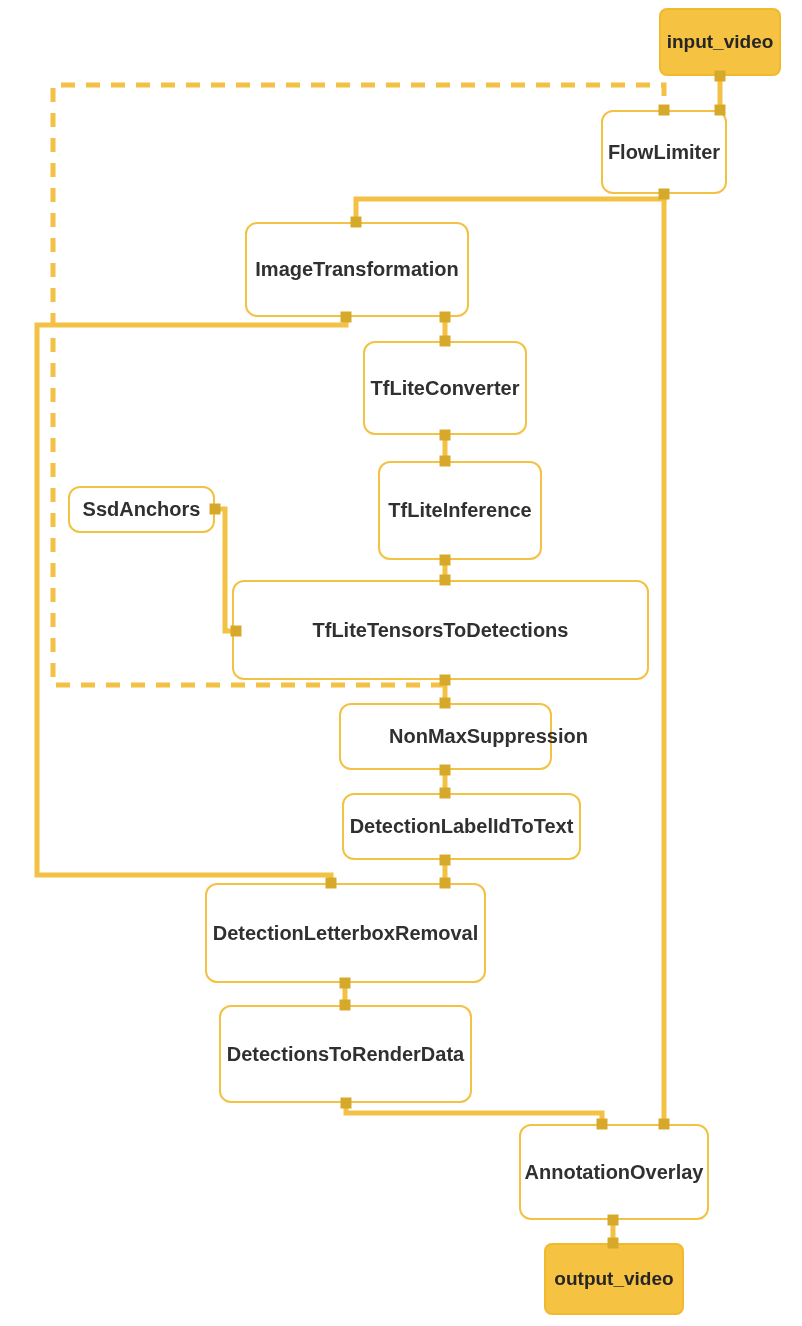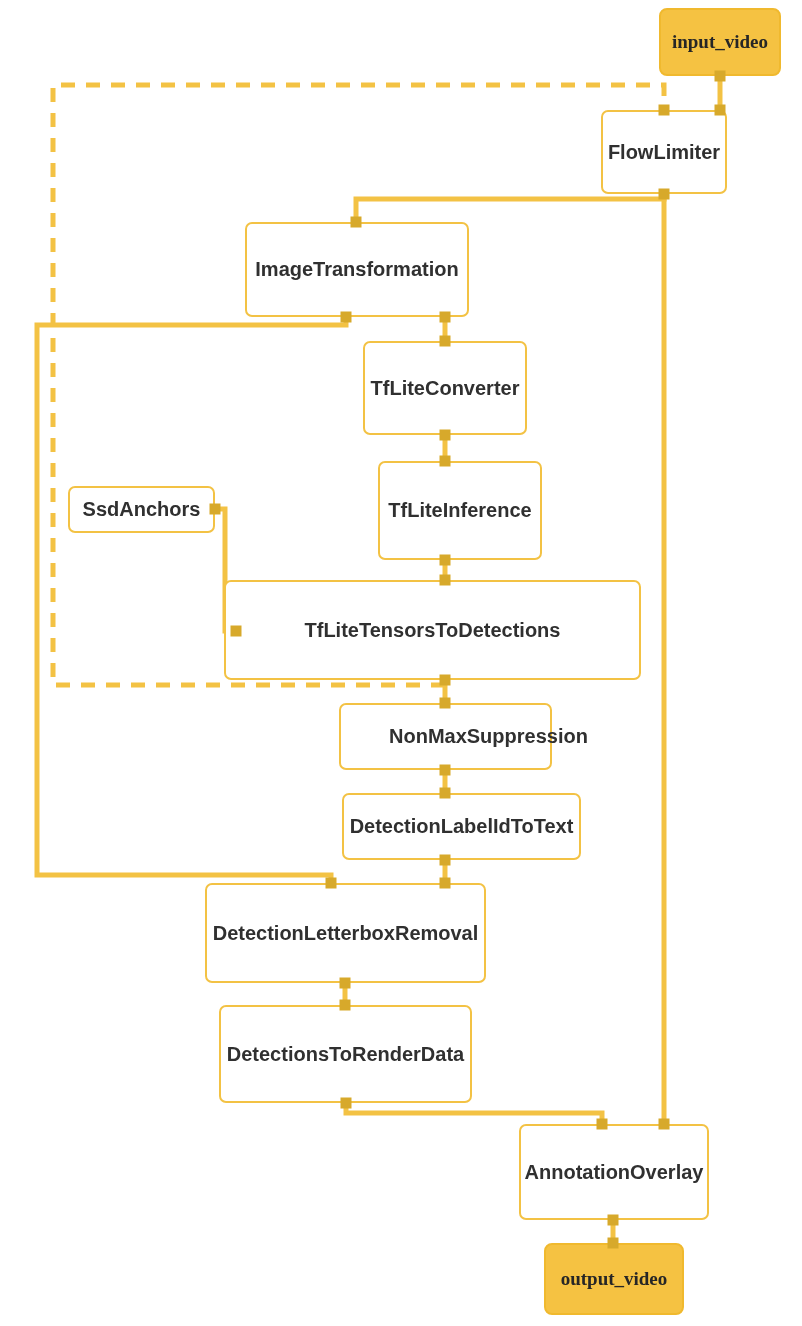--- a/index.html
+++ b/index.html
@@ -23,34 +23,33 @@
     position: absolute;
     left: 0;
     top: 0;
     width: 802px;
     height: 1326px;
   }
   .node {
     position: absolute;
     box-sizing: border-box;
     border: 2px solid #F3C244;
-    border-radius: 7px;
+    border-radius: 12px;
     background: #ffffff;
     display: flex;
     flex-direction: column;
     align-items: stretch;
     justify-content: center;
     z-index: 5;
   }
   .node.stream {
     background: #F5C242;
     border: 2px solid #F0B92E;
     border-radius: 8px;
     justify-content: center;
-    font-family: Liberation Serif, serif;
   }
   .node-title {
     text-align: center;
     font-size: 20px;
     font-weight: bold;
     color: #303030;
     line-height: 1.05;
     white-space: nowrap;
   }
   .node.stream .node-title {
@@ -106,21 +105,21 @@
     </div>
     <div class="node" style="left: 363px; top: 341px; width: 164px; height: 94px;">
       <div class="node-title">TfLiteConverter</div>
     </div>
     <div class="node" style="left: 378px; top: 461px; width: 164px; height: 99px;">
       <div class="node-title">TfLiteInference</div>
     </div>
     <div class="node" style="left: 68px; top: 486px; width: 147px; height: 47px; justify-content: center;">
       <div class="node-title">SsdAnchors</div>
     </div>
-    <div class="node" style="left: 224px; top: 580px; width: 417px; height: 100px;">
+    <div class="node" style="left: 232px; top: 580px; width: 417px; height: 100px;">
       <div class="node-title">TfLiteTensorsToDetections</div>
     </div>
     <div class="node" style="left: 339px; top: 703px; width: 213px; height: 67px; padding-left: 48px;">
       <div class="node-title">NonMaxSuppression</div>
     </div>
     <div class="node" style="left: 342px; top: 793px; width: 239px; height: 67px;">
       <div class="node-title">DetectionLabelIdToText</div>
     </div>
     <div class="node" style="left: 205px; top: 883px; width: 281px; height: 100px;">
       <div class="node-title">DetectionLetterboxRemoval</div>

